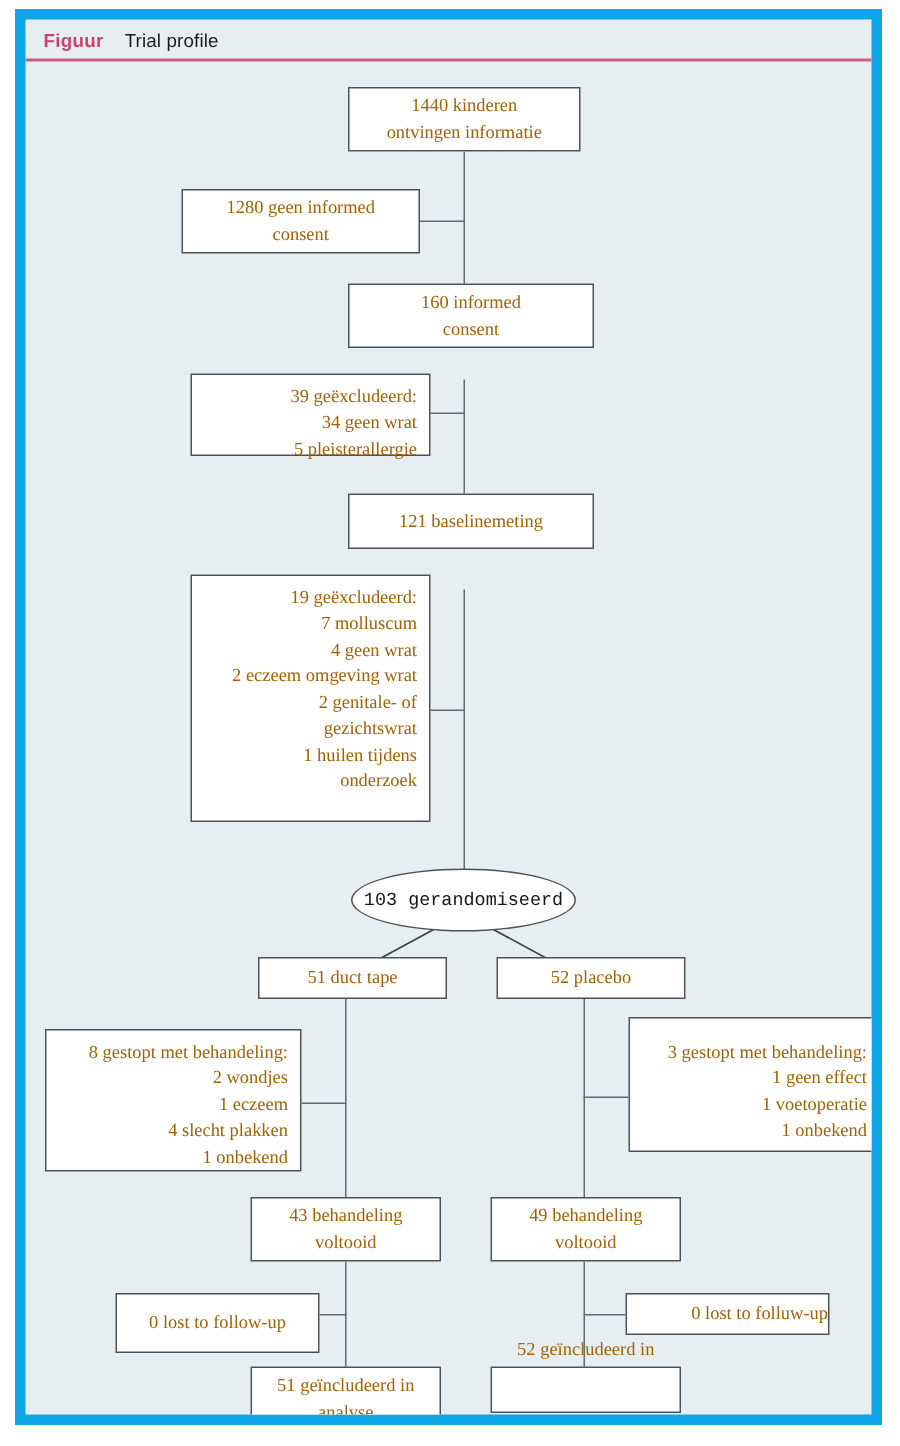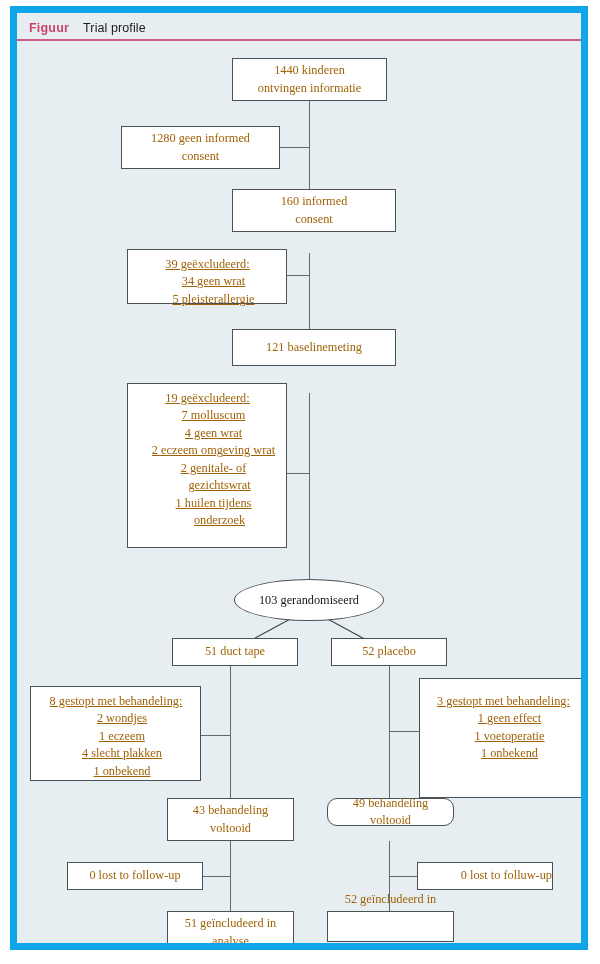--- a/index.html
+++ b/index.html
@@ -88,39 +88,39 @@
   }
   .node.center {
     display: flex;
     flex-direction: column;
     align-items: center;
     justify-content: center;
     text-align: center;
   }
   .node.listbox {
     padding: 6px 8px 6px 9px;
-    text-align: center;
-    text-decoration: underline;
+    text-align: right;
   }
   .node .ln { display: block; white-space: nowrap; }
   .node .ln.ind  { padding-left: 12px; }
   .node .ln.ind2 { padding-left: 24px; }
 
   .ellipse-node {
     position: absolute;
     box-sizing: border-box;
     background: #ffffff;
     border: 1px solid #4a5257;
     border-radius: 50%;
     display: flex;
     align-items: center;
     justify-content: center;
     text-align: center;
     font-size: 12.3px;
     color: #12171a;
+    font-family: Liberation Mono, monospace;
   }
 </style>
 </head>
 <body>
 
 <div id="figure-frame">
 
   <div id="figure-header">
     <span class="hdr-label">Figuur</span>
     <span class="hdr-title">Trial profile</span>
@@ -188,50 +188,50 @@
     </div>
 
     <div class="ellipse-node" style="left:217px; top:538px; width:150px; height:42px;">
       <span class="ln">103 gerandomiseerd</span>
     </div>
 
     <div class="node center" style="left:155px; top:597px; width:126px; height:28px;">
       <span class="ln">51 duct tape</span>
     </div>
 
-    <div class="node center" style="left:314px; top:597px; width:116px; height:28px;">
+    <div class="node center" style="left:314px; top:597px; width:126px; height:28px;">
       <span class="ln">52 placebo</span>
     </div>
 
     <div class="node listbox" style="left:13px; top:645px; width:171px; height:95px;">
       <span class="ln">8 gestopt met behandeling:</span>
       <span class="ln ind">2 wondjes</span>
       <span class="ln ind">1 eczeem</span>
       <span class="ln ind">4 slecht plakken</span>
       <span class="ln ind">1 onbekend</span>
     </div>
 
-    <div class="node listbox" style="left:402px; top:637px; width:168px; height:120px; padding-top:14px;">
+    <div class="node listbox" style="left:402px; top:637px; width:168px; height:90px; padding-top:14px;">
       <span class="ln">3 gestopt met behandeling:</span>
       <span class="ln ind">1 geen effect</span>
       <span class="ln ind">1 voetoperatie</span>
       <span class="ln ind">1 onbekend</span>
     </div>
 
     <div class="node center" style="left:150px; top:757px; width:127px; height:43px;">
       <span class="ln">43 behandeling</span>
       <span class="ln">voltooid</span>
     </div>
 
-    <div class="node center" style="left:310px; top:757px; width:127px; height:28px;border-radius:10px;">
+    <div class="node center" style="left:310px; top:757px; width:127px; height:43px;">
       <span class="ln">49 behandeling</span>
       <span class="ln">voltooid</span>
     </div>
 
-    <div class="node center" style="left:50px; top:821px; width:136px; height:28px;">
+    <div class="node center" style="left:60px; top:821px; width:136px; height:40px;">
       <span class="ln">0 lost to follow-up</span>
     </div>
 
     <div class="node center" style="left:400px; top:821px; width:136px; height:28px;align-items:flex-end;">
       <span class="ln">0 lost to folluw-up</span>
     </div>
 
     <div class="node center" style="left:150px; top:870px; width:127px; height:43px;">
       <span class="ln">51 geïncludeerd in</span>
       <span class="ln">analyse</span>

